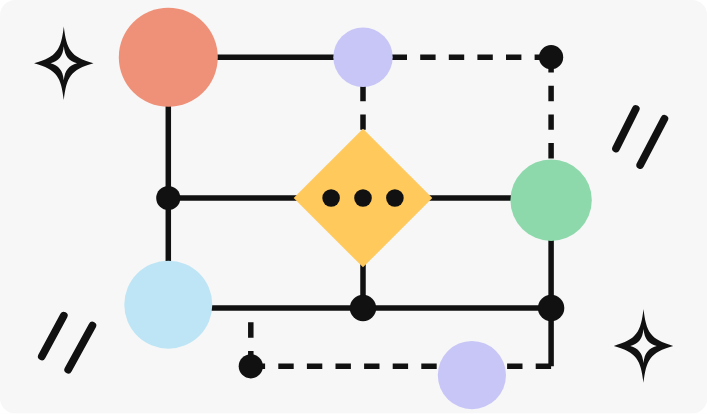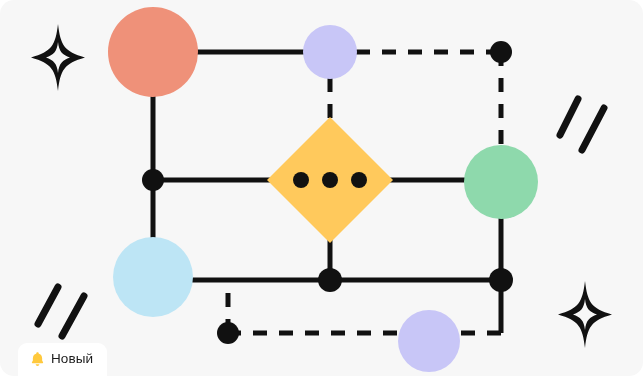--- a/index.html
+++ b/index.html
@@ -134,27 +134,14 @@
         <line x1="604" y1="108" x2="582" y2="150"></line>
       </g>
 
       <g stroke="#111111" stroke-width="7" stroke-linecap="round">
         <line x1="58" y1="287" x2="38" y2="324"></line>
         <line x1="84" y1="296" x2="62" y2="336"></line>
       </g>
     </g>
   </svg>
 
-  <div class="badge">
-    <svg class="bell" viewBox="0 0 16 17" xmlns="http://www.w3.org/2000/svg">
-      <path d="M8 1.2c0.75 0 1.35 0.6 1.35 1.35v0.35
-               c2.25 0.55 3.6 2.45 3.6 4.85v2.4l1.0 1.9
-               c0.2 0.4-0.07 0.85-0.5 0.85H2.55
-               c-0.43 0-0.7-0.45-0.5-0.85l1.0-1.9v-2.4
-               c0-2.4 1.35-4.3 3.6-4.85V2.55
-               C6.65 1.8 7.25 1.2 8 1.2Z" fill="#ffc93d"></path>
-      <path d="M6.1 14.1h3.8c0 1.02-0.85 1.85-1.9 1.85
-               S6.1 15.12 6.1 14.1Z" fill="#ffc93d"></path>
-    </svg>
-    <span class="badge-text">Новый</span>
-  </div>
 
 </div>
 
 </body></html>

